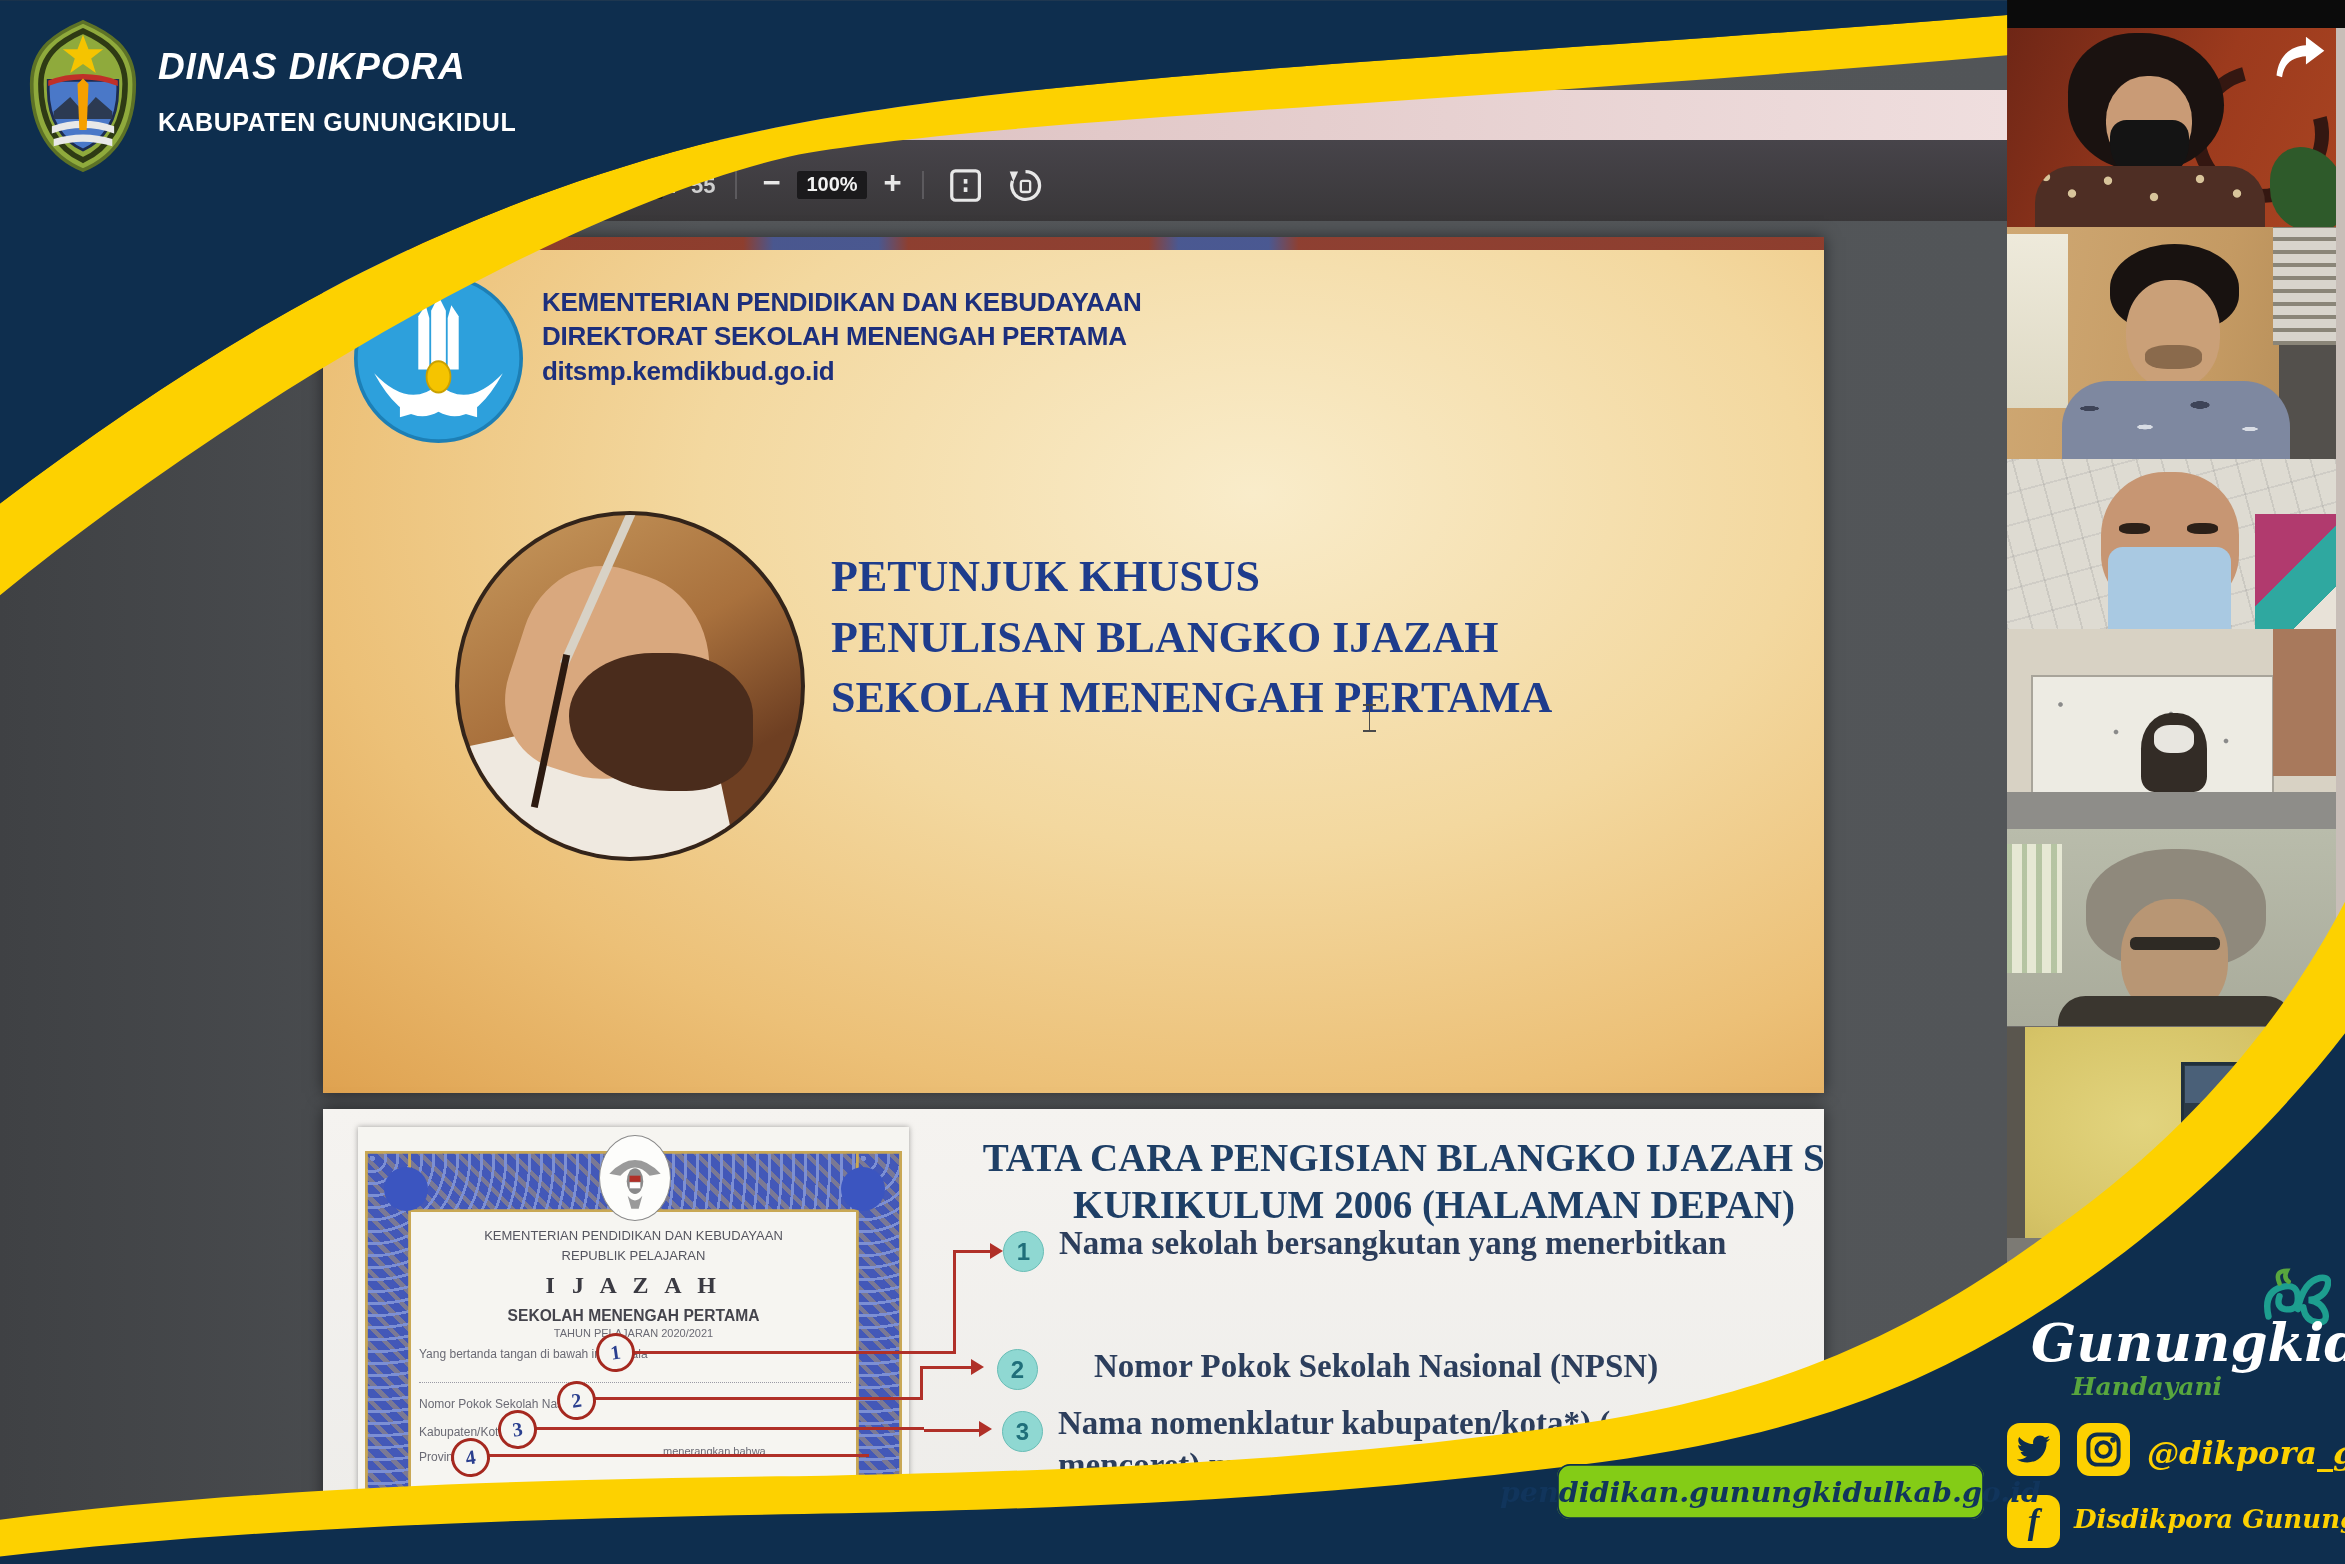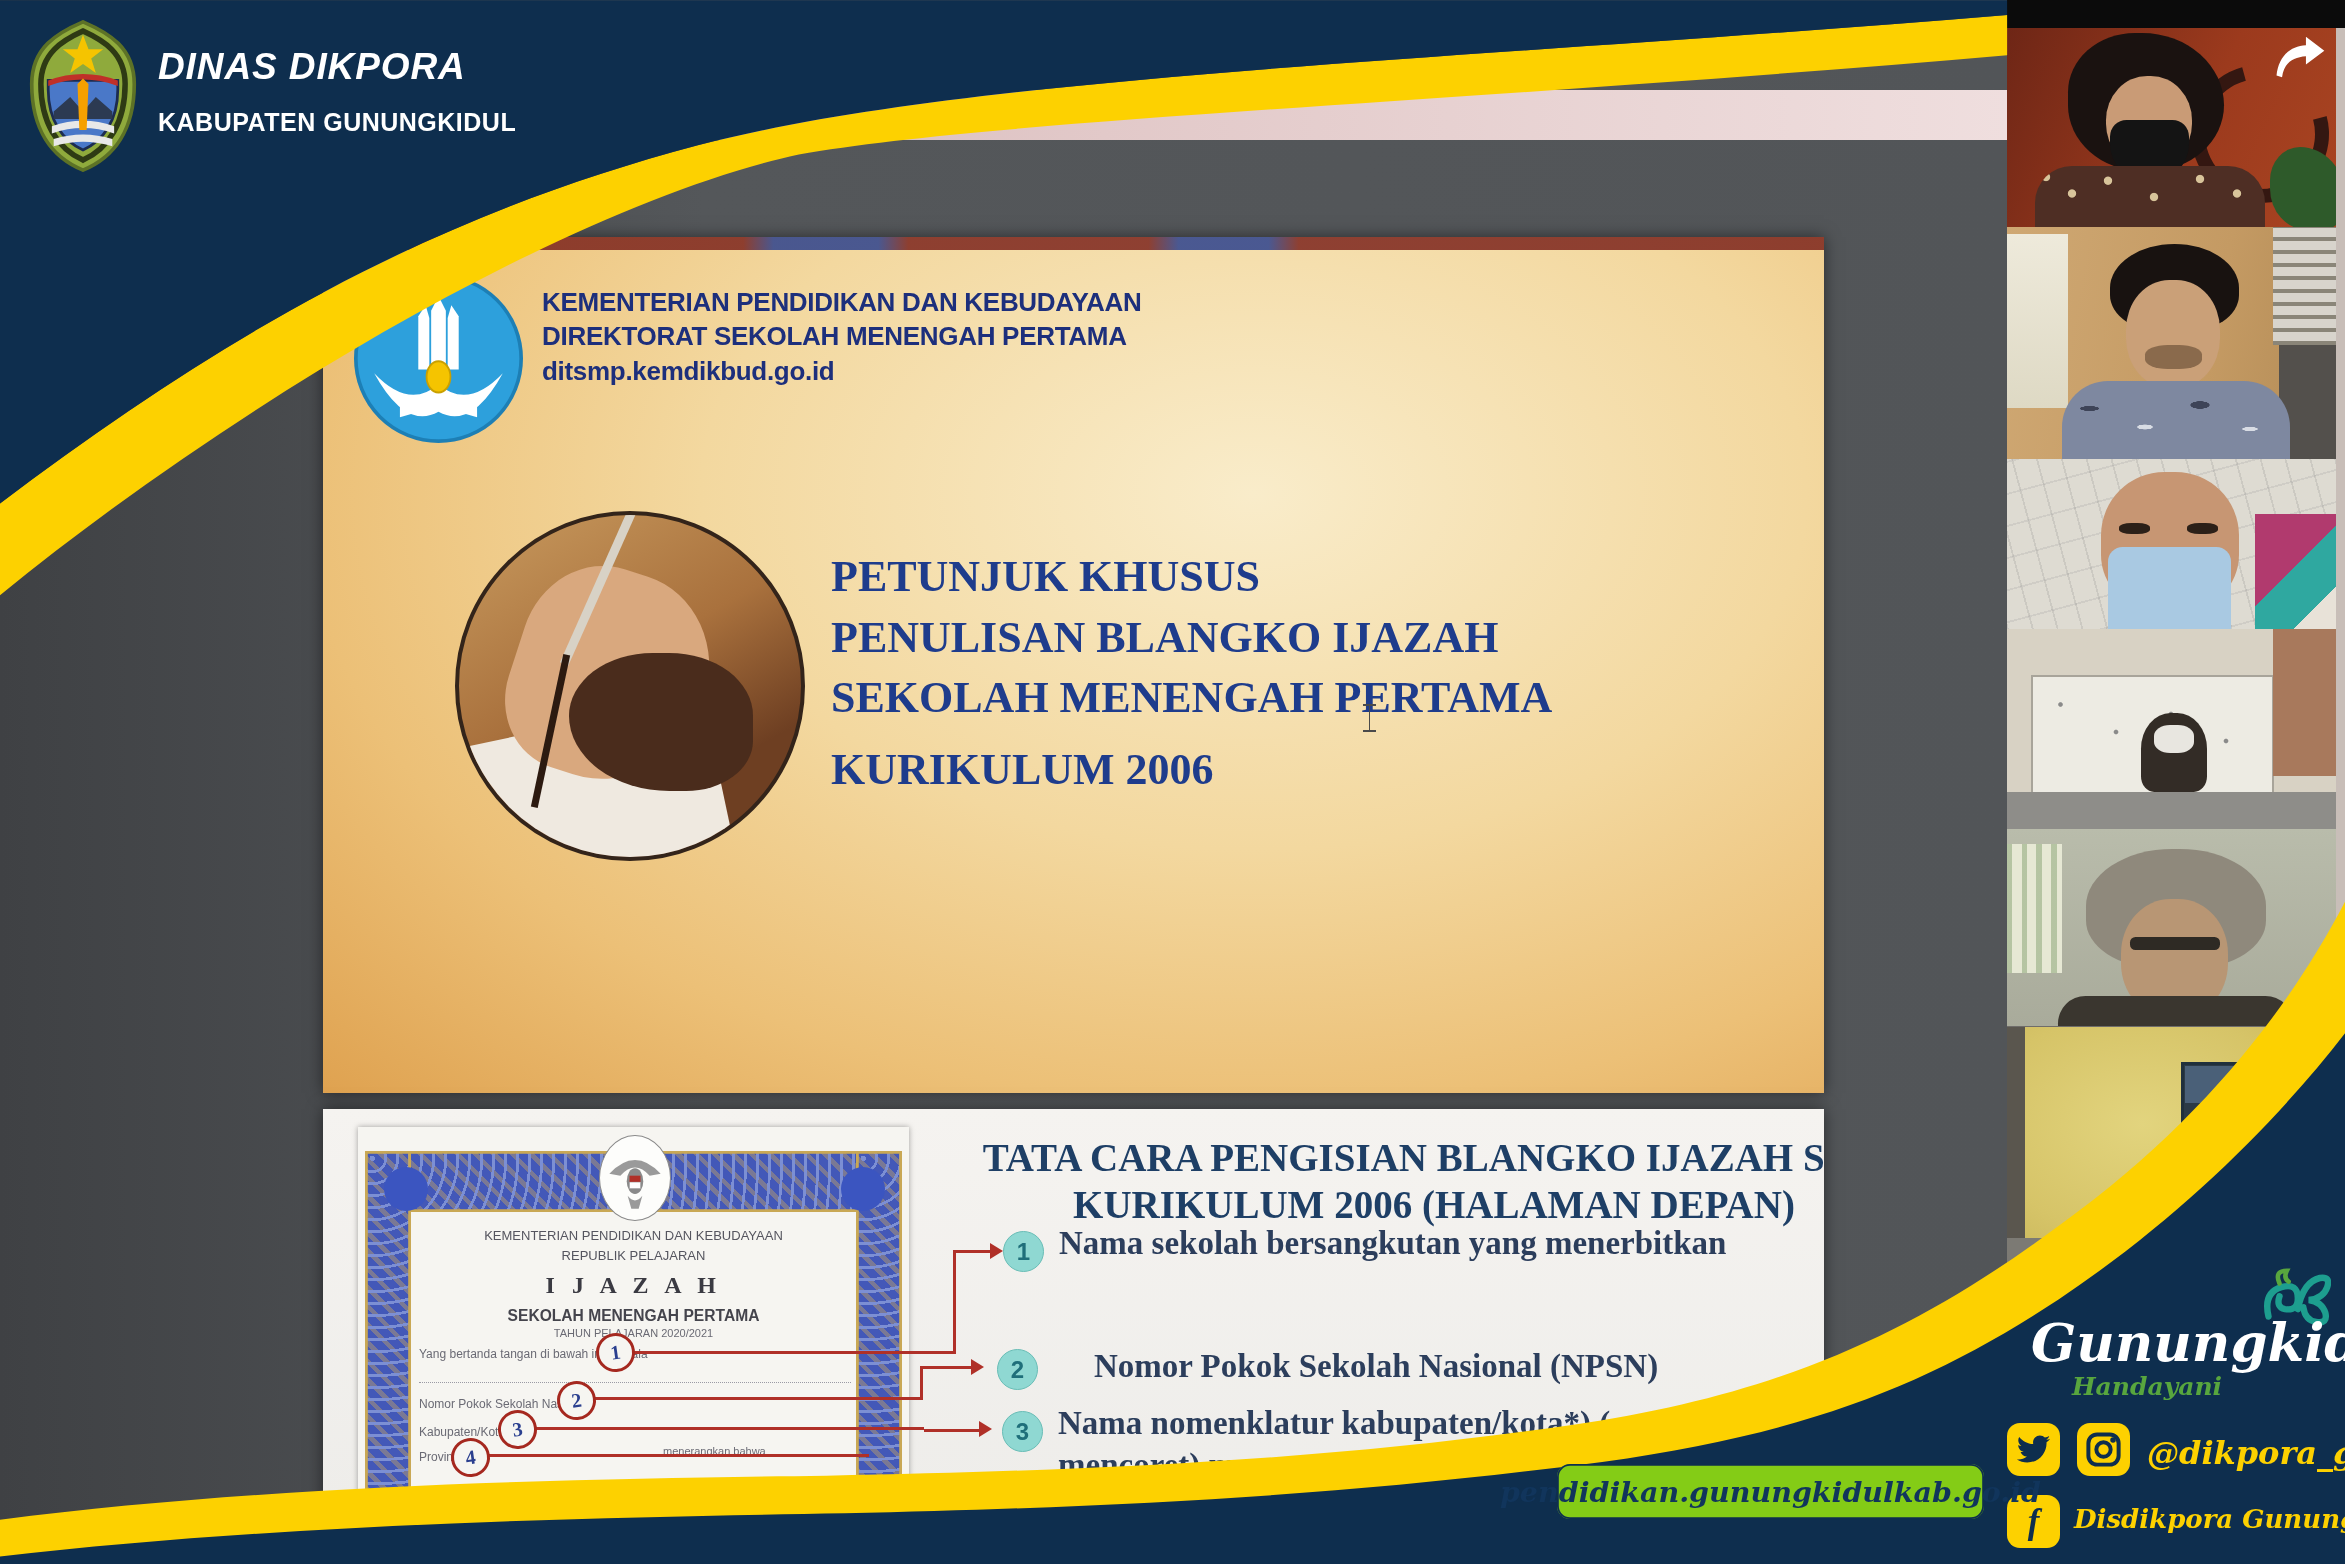--- a/index.html
+++ b/index.html
@@ -56,20 +56,46 @@
   svg{display:block;}
 </style>
 </head>
 <body>
 
 <div id="stage">
 
   <div id="pdf-area" class="abs">
     <div id="pink-bar" class="abs"></div>
 
+    <div id="pdf-toolbar" class="abs">
+      <div class="abs tb-box" style="left:617px;top:31px;width:46px;height:27.5px;">12</div>
+      <span class="abs tb-text" style="left:672px;top:33px;">/</span>
+      <span class="abs tb-text" style="left:691px;top:33px;">55</span>
+      <div class="abs tb-sep" style="left:735px;top:31px;"></div>
+      <div class="abs tb-btn" style="left:753px;top:29px;width:37px;">−</div>
+      <div class="abs tb-box" style="left:797px;top:31px;width:70px;height:27.5px;font-size:20px;">100%</div>
+      <div class="abs tb-btn" style="left:874px;top:29px;width:37px;">+</div>
+      <div class="abs tb-sep" style="left:922px;top:31px;"></div>
+
+      <div class="abs" style="left:948px;top:27.5px;width:37px;height:35px;">
+        <svg width="37" height="35" viewBox="0 0 40 38">
+          <rect x="4" y="3" width="30" height="32" rx="4" fill="none" stroke="#e8e8e8" stroke-width="3.5"></rect>
+          <rect x="17" y="12" width="4" height="5" fill="#e8e8e8"></rect>
+          <rect x="17" y="21" width="4" height="5" fill="#e8e8e8"></rect>
+        </svg>
+      </div>
+
+      <div class="abs" style="left:1006px;top:26px;width:39px;height:39px;">
+        <svg width="39" height="39" viewBox="0 0 42 42">
+          <path d="M21 6 A15 15 0 1 1 7 16" fill="none" stroke="#e8e8e8" stroke-width="3.5"></path>
+          <path d="M4 6 L13 6 L8 17 Z" fill="#e8e8e8"></path>
+          <rect x="16" y="16" width="10" height="12" rx="2" fill="none" stroke="#e8e8e8" stroke-width="2.5"></rect>
+        </svg>
+      </div>
+    </div>
 
     <div id="slide1" class="abs">
       <div id="slide1-topstrip" class="abs"></div>
 
       <div class="abs" style="left:31px;top:37px;width:169px;height:169px;">
         <svg width="169" height="169" viewBox="0 0 184 184">
           <circle cx="92" cy="92" r="90" fill="#2da0dc"></circle>
           <circle cx="92" cy="92" r="90" fill="none" stroke="#1d7fb5" stroke-width="4"></circle>
           <path d="M22,108 Q60,148 92,120 Q124,148 162,108 Q128,170 92,150 Q56,170 22,108 Z" fill="#ffffff"></path>
           <path d="M84,40 L92,24 L100,40 L100,110 L84,110 Z" fill="#ffffff"></path>
@@ -89,21 +115,20 @@
         <div class="abs" style="left:-37px;top:211px;width:303px;height:184px;background:#efe9e0;transform:rotate(-12deg);"></div>
         <div class="abs" style="left:55px;top:55px;width:193px;height:211px;background:#d9a87e;border-radius:46% 54% 60% 40%;transform:rotate(18deg);"></div>
         <div class="abs" style="left:110px;top:138px;width:184px;height:138px;background:#4a2c1c;border-radius:50% 50% 40% 60%;"></div>
         <div class="abs" style="left:138px;top:-27.5px;width:9.2px;height:184px;background:#d8d2c6;transform:rotate(24deg);"></div>
         <div class="abs" style="left:88px;top:138px;width:7.3px;height:156px;background:#2c1a10;transform:rotate(12deg);"></div>
       </div>
 
       <span class="abs title-line" style="left:508px;top:314px;">PETUNJUK KHUSUS</span>
       <span class="abs title-line" style="left:508px;top:375px;">PENULISAN BLANGKO IJAZAH</span>
       <span class="abs title-line" style="left:508px;top:435px;">SEKOLAH MENENGAH PERTAMA</span>
-      <span class="abs title-line" style="left:508px;top:507px;">KURIKULUM 2006</span>
 
       <div class="abs" style="left:1040px;top:467px;width:13px;height:27.5px;">
         <div class="abs" style="left:5.5px;top:0;width:1.8px;height:27.5px;background:#4a4a4a;"></div>
         <div class="abs" style="left:0;top:0;width:13px;height:1.8px;background:#4a4a4a;"></div>
         <div class="abs" style="left:0;top:26px;width:13px;height:1.8px;background:#4a4a4a;"></div>
       </div>
     </div>
 
     <div id="slide2" class="abs">
 

